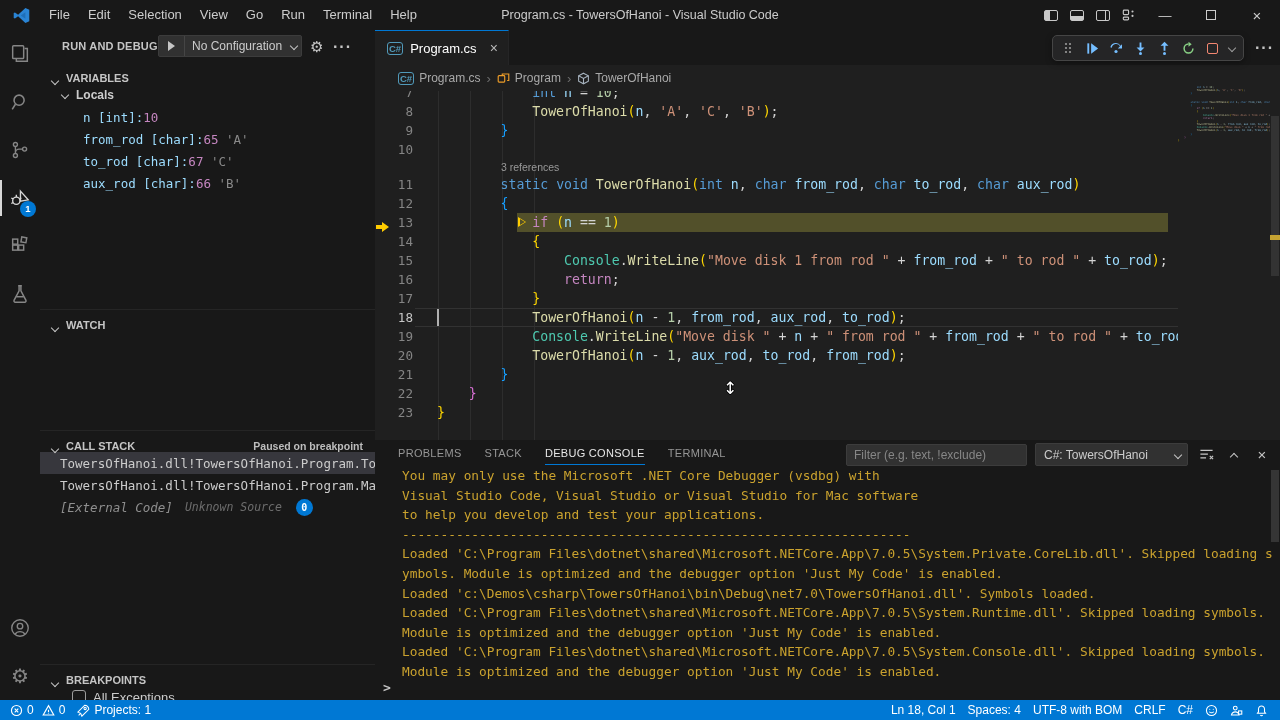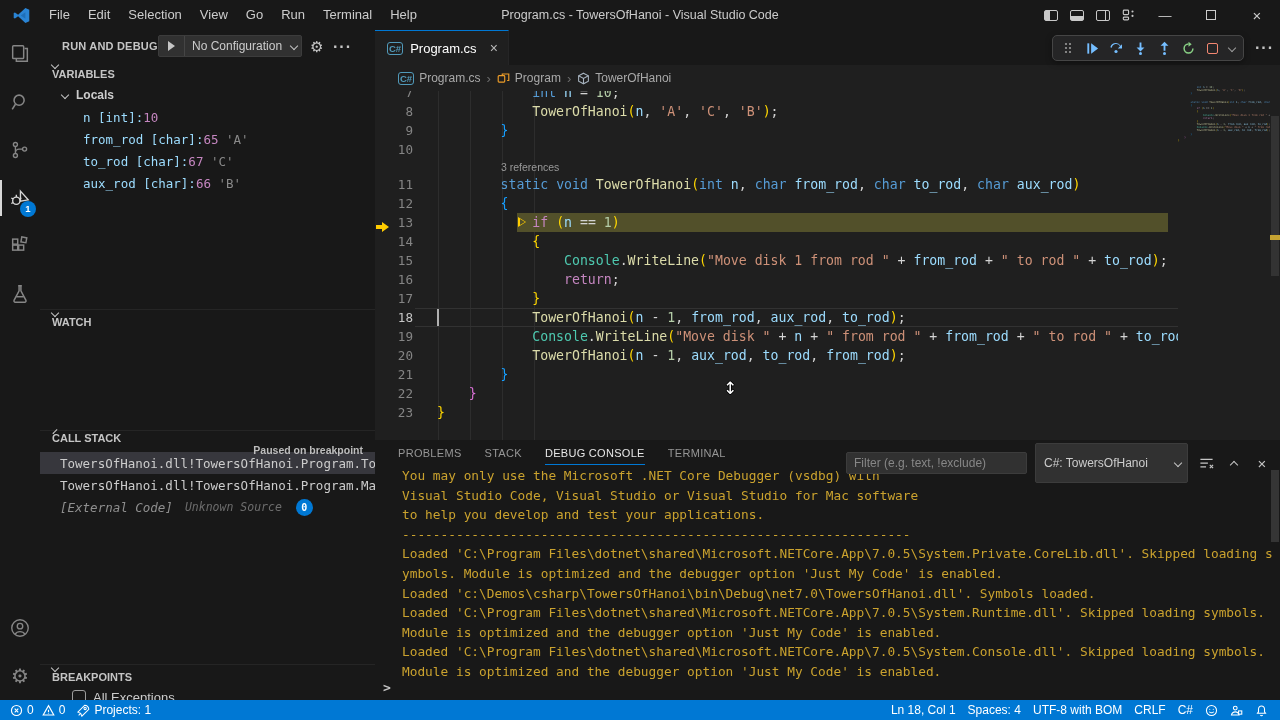--- a/index.html
+++ b/index.html
@@ -34,21 +34,21 @@
   .sidebar { position:absolute; left:40px; top:30px; width:335px; height:670px; background:#181818; z-index:20; overflow:hidden; }
   .sb-header { position:absolute; left:0; top:0; right:0; height:32px; display:flex; align-items:center; }
   .sb-title { font-size:11px; font-weight:bold; color:#c5c5c5; margin-left:22px; letter-spacing:.2px; white-space:nowrap; }
   .cfg-group { position:absolute; left:118px; top:5px; height:22px; display:flex; background:#313131; border:1px solid #3c3c3c; border-radius:2px; }
   .cfg-play { width:26px; display:flex; align-items:center; justify-content:center; border-right:1px solid #454545; }
   .cfg-select { width:116px; display:flex; align-items:center; padding:0 4px 0 7px; font-size:12px; color:#cccccc; overflow:hidden; }
   .cfg-select .lbl { white-space:nowrap; overflow:hidden; flex:1; }
   .sb-hdr-ic { position:absolute; top:8px; color:#c5c5c5; }
   .chev { display:inline-block; width:6px; height:6px; border-left:1.4px solid #c5c5c5; border-bottom:1.4px solid #c5c5c5; transform:rotate(-45deg); }
   .tri-right { width:0; height:0; border-top:5px solid transparent; border-bottom:5px solid transparent; border-left:7px solid #c5c5c5; }
-  .section-hdr { height:22px; display:flex; align-items:flex-start; font-size:11px; font-weight:bold; color:#c5c5c5; padding-left:12px; border-top:1px solid rgba(255,255,255,0.06);flex-direction:column; }
+  .section-hdr { height:22px; display:flex; align-items:flex-end; font-size:11px; font-weight:bold; color:#c5c5c5; padding-left:12px; border-top:1px solid rgba(255,255,255,0.06); }
   .section-hdr .chev { margin-right:8px; }
   .sb-row { height:22px; display:flex; align-items:center; font-size:12.5px; white-space:nowrap; }
   .dv-name { color:#9cdcfe; }
   .dv-val { color:#c586c0; }
   .dv-char { color:#8a8a8a; }
   .frame-row { padding-left:20px; font-size:12.5px; }
   .frame-row.selected { background:#37373d; }
   .ext-label { color:#8f8f8f; font-style:italic; }
   .ext-src { color:#6d6d6d; font-style:italic; font-size:11.5px; margin-left:12px; }
   .badge { min-width:17px; height:17px; border-radius:9px; background:#0078d4; color:#fff; font-size:10px; font-weight:bold; display:inline-flex; align-items:center; justify-content:center; padding:0 4px; }
@@ -94,21 +94,21 @@
 
   
   .panel { position:absolute; left:375px; top:440px; width:905px; height:260px; background:#181818; overflow:hidden; }
   .panel-tabs { position:absolute; left:0; top:0; right:0; height:28px; background:#181818; display:flex; align-items:center; z-index:5; }
   .ptab { font-size:11px; letter-spacing:.3px; color:#969696; margin-left:23px; height:28px; line-height:26px; position:relative; white-space:nowrap; }
   .ptab.active { color:#e7e7e7; }
   .ptab.active::after { content:""; position:absolute; left:0; right:0; bottom:3px; height:1.5px; background:#0078d4; }
   .panel-right { position:absolute; right:8px; top:3px; display:flex; align-items:center; gap:8px; z-index:6; }
   .filter-input { width:181px; height:22px; background:#313131; border:1px solid #3c3c3c; border-radius:2px; color:#cccccc; font-size:12px; padding:0 7px; font-family:"Liberation Sans",sans-serif; }
   .filter-input::placeholder { color:#878787; }
-  .console-select { width:153px; height:40px; background:#313131; border:1px solid #3c3c3c; border-radius:2px; display:flex; align-items:center; font-size:12px; color:#cccccc; padding:0 6px 0 8px;justify-content:center; }
+  .console-select { width:153px; height:23px; background:#313131; border:1px solid #3c3c3c; border-radius:2px; display:flex; align-items:center; font-size:12px; color:#cccccc; padding:0 6px 0 8px;justify-content:center; }
   .console-select .lbl { flex:1; white-space:nowrap; overflow:hidden; }
   .panel-ic { color:#c5c5c5; display:flex; align-items:center; justify-content:center; width:20px; height:22px; }
   .console { position:absolute; left:27px; top:0; right:14px; height:100%; }
   .console-line { position:absolute; left:0; height:19.6px; line-height:19.6px; font-size:12.8px; color:#caa22e; white-space:pre; }
   .prompt { position:absolute; left:8px; bottom:5px; font-size:13px; color:#c5c5c5; font-weight:bold; }
   .panel-scroll { position:absolute; right:1px; top:30px; width:8px; height:72px; background:rgba(121,121,121,0.3); }
 
   
   .statusbar { position:absolute; left:0; top:700px; width:1280px; height:20px; background:#0078d4; display:flex; align-items:center; font-size:12px; color:#ffffff; z-index:50; }
   .st-item { display:flex; align-items:center; gap:4px; padding:0 6px; height:20px; white-space:nowrap; }

